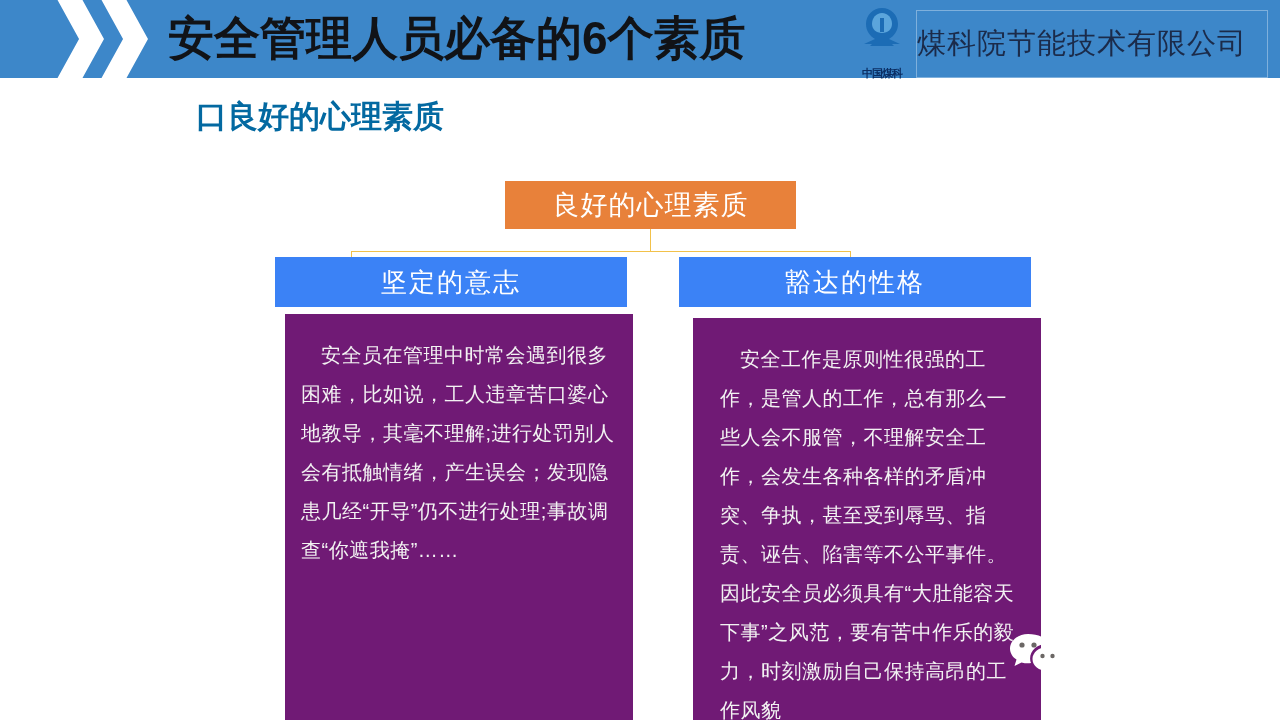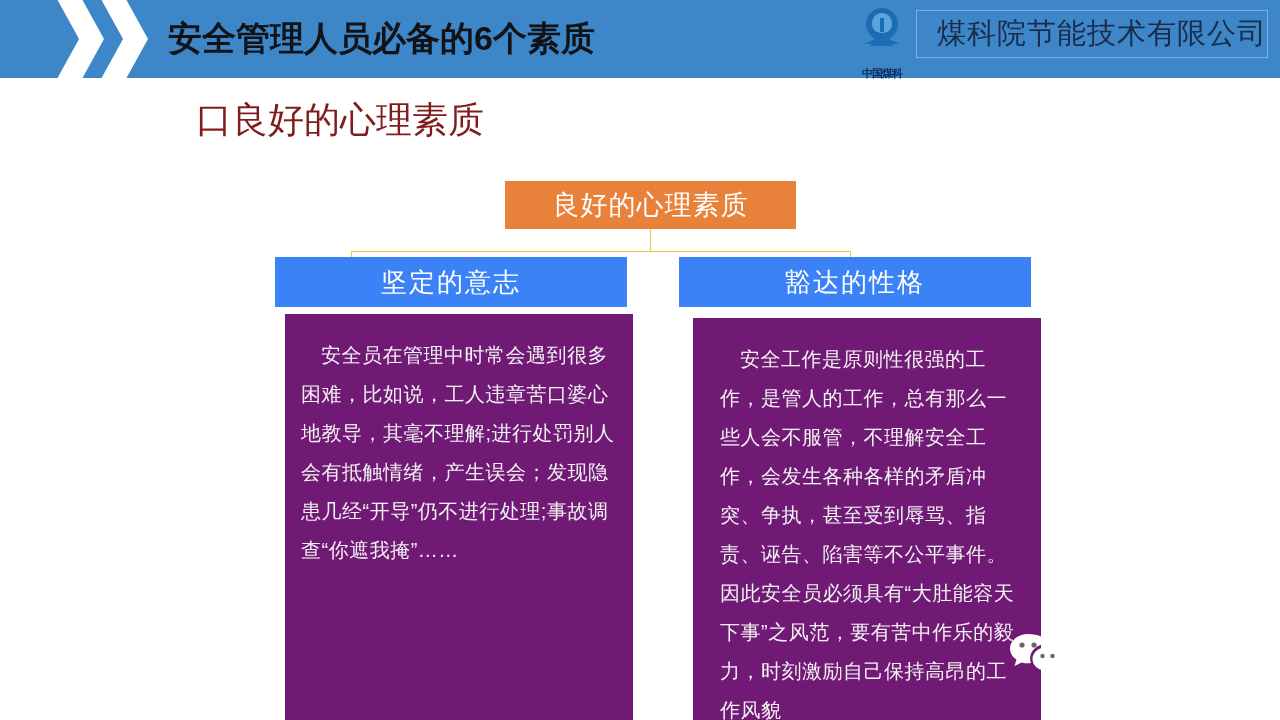--- a/index.html
+++ b/index.html
@@ -32,21 +32,21 @@
     background: #ffffff;
     clip-path: polygon(0% 0%, 48% 0%, 100% 50%, 48% 100%, 0% 100%, 52% 50%);
   }
   #chevron-1 { left: 52px; }
   #chevron-2 { left: 96px; }
 
   #header-title {
     position: absolute;
     left: 168px;
     top: 14px;
-    font-size: 34px;
+    font-size: 46px;
     font-weight: bold;
     color: #111317;
     letter-spacing: 0px;
     white-space: nowrap;
     line-height: 48px;
   }
 
   #logo-block {
     position: absolute;
     left: 850px;
@@ -69,42 +69,42 @@
     line-height: 13px;
     margin-top: 19px;
     white-space: nowrap;
   }
 
   #company-box {
     position: absolute;
     left: 916px;
     top: 10px;
     width: 352px;
-    height: 48px;
+    height: 68px;
     border: 1px solid #7FB0DC;
     box-sizing: border-box;
     display: flex;
     align-items: center;
-    justify-content: flex-end;
+    justify-content: flex-start;
   }
   #company-name {
     font-size: 29px;
     color: #1B2B4A;
     letter-spacing: 1px;
     white-space: nowrap;
   }
 
   
   #section-subtitle {
     position: absolute;
     left: 196px;
     top: 96px;
-    font-size: 36px;
-    font-weight: normal;
-    color: #7f1d1d;
+    font-size: 31px;
+    font-weight: bold;
+    color: #0369a1;
     white-space: nowrap;
   }
 
   
   #diagram {
     position: absolute;
     left: 0;
     top: 0;
     width: 1280px;
     height: 720px;

